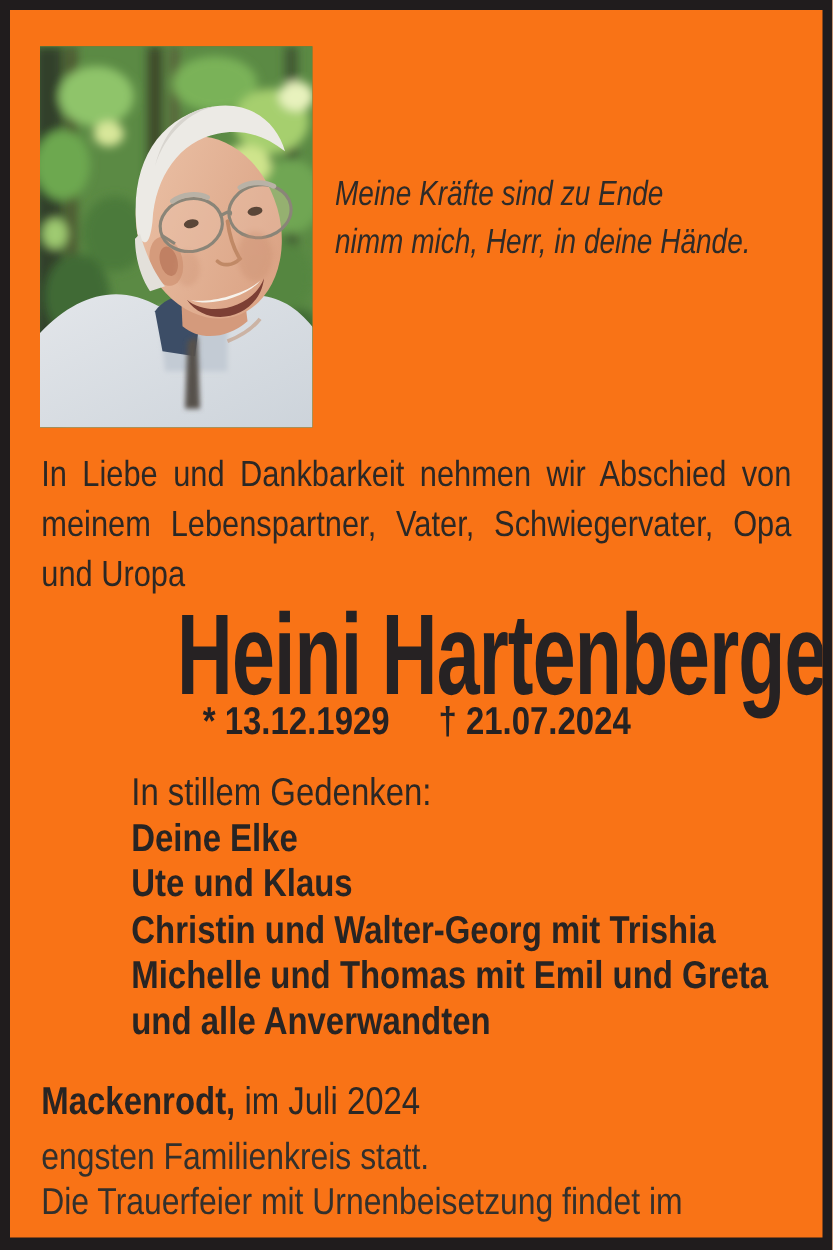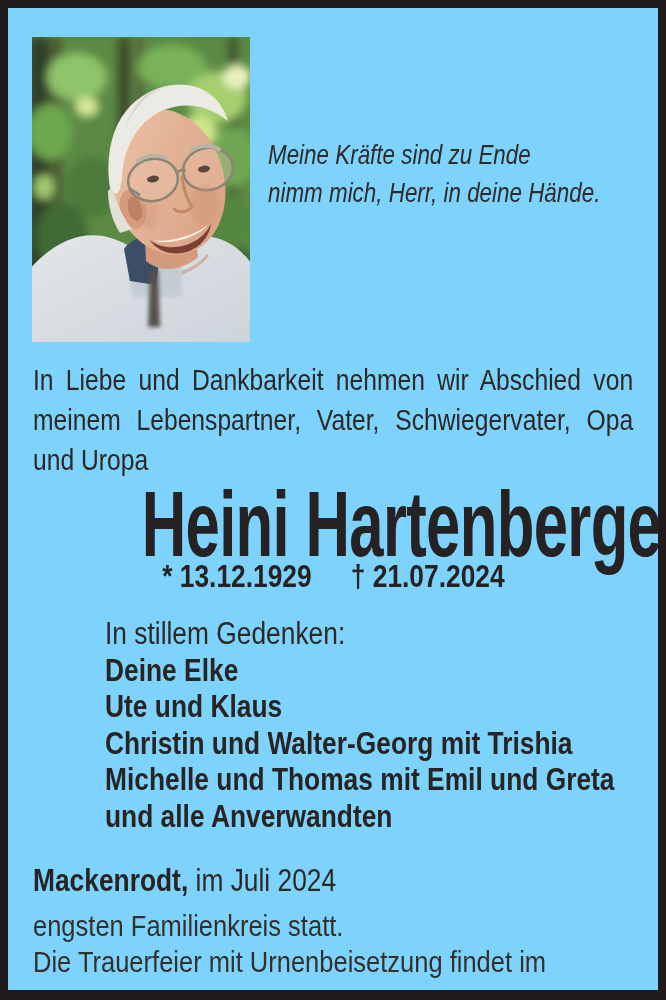--- a/index.html
+++ b/index.html
@@ -1,20 +1,20 @@
 <!DOCTYPE html>
 <html><head>
 <meta charset="utf-8">
 <style>
   html,body{margin:0;padding:0;background:#ffffff;}
   .page{
     position:relative;
     width:666px;height:1000px;
     box-sizing:border-box;
-    background:#7dd3fc;
+    background:#f97316;
     border-style:solid;
     border-color:#201c1d;
     border-width:8px 8px 10px 8px;
     font-family:"Liberation Sans","DejaVu Sans",sans-serif;
     color:#2c2825;
     overflow:hidden;
   }
   .content{position:absolute;inset:0;}
   .abs{position:absolute;}
 

